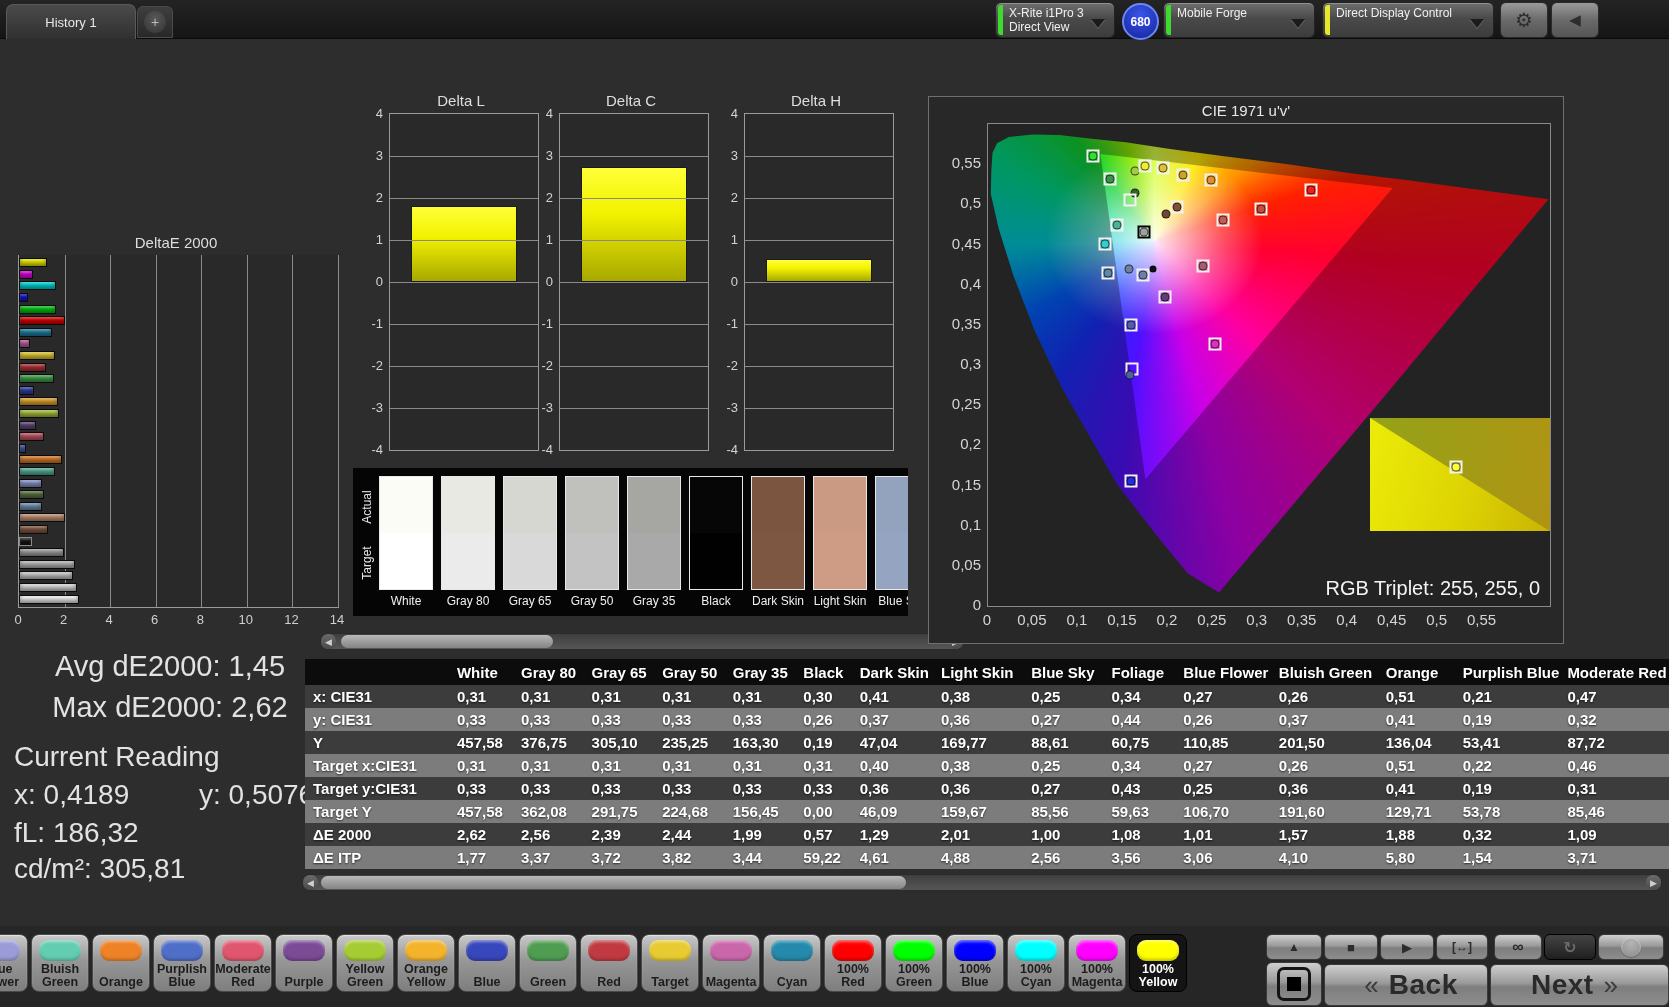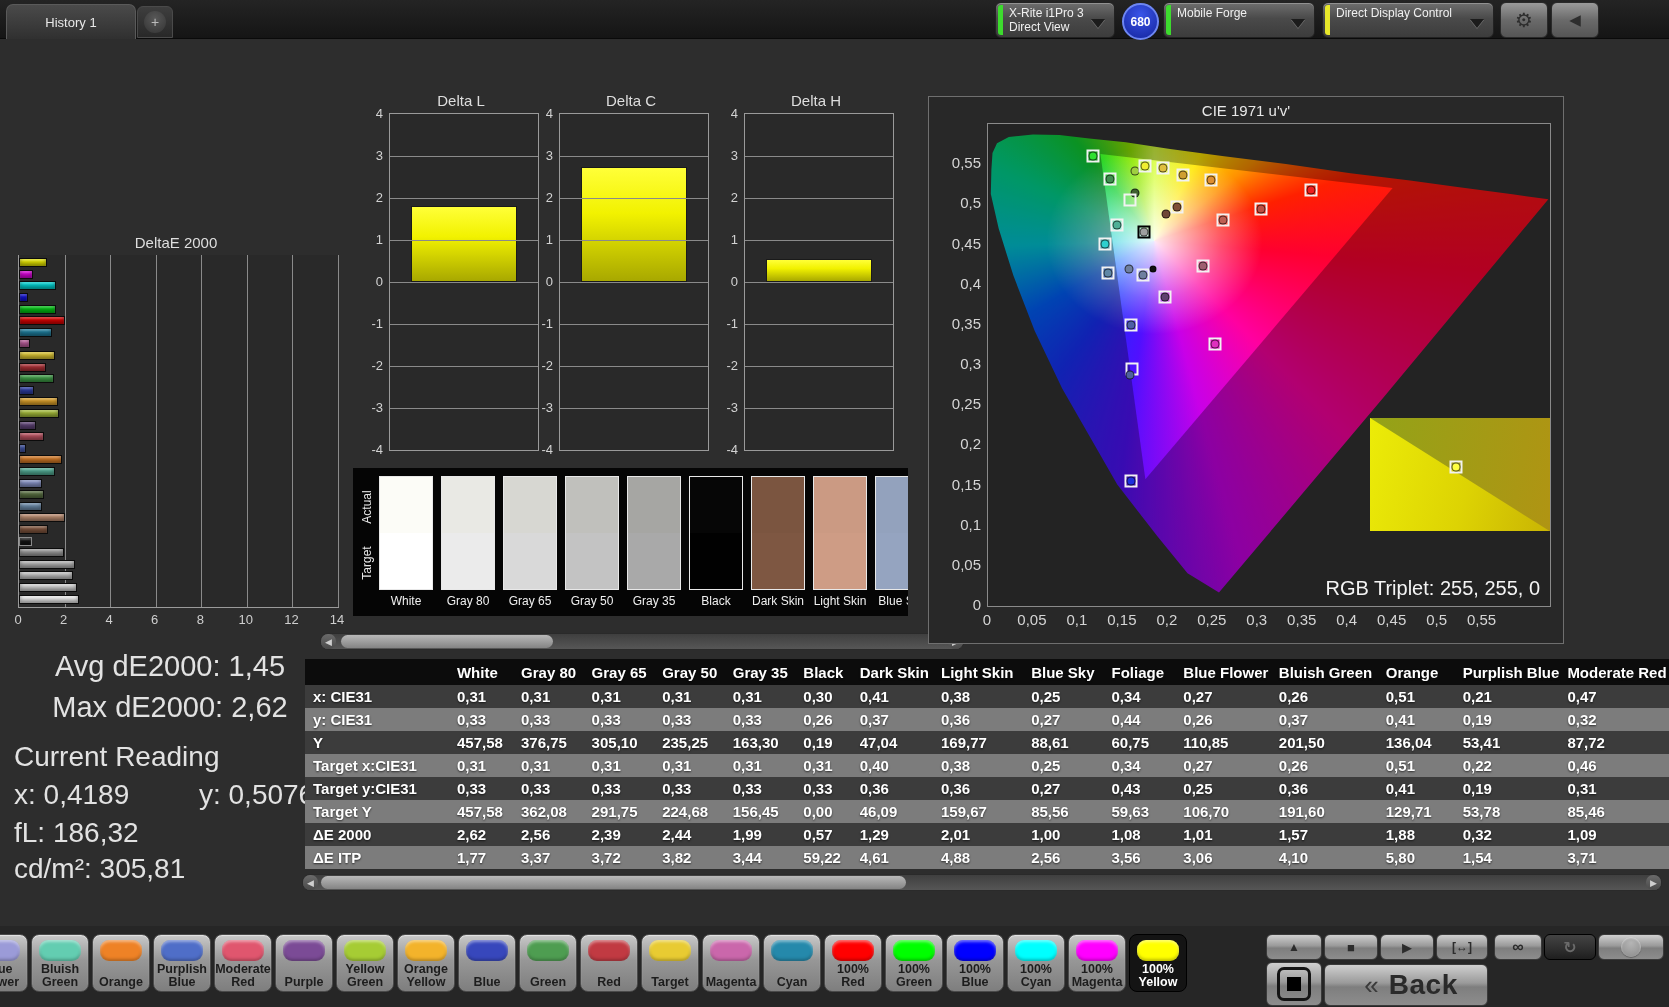--- a/index.html
+++ b/index.html
@@ -832,16 +832,20 @@
       <span style="font-size:16px;font-weight:bold">↻</span>
     </div>
     <div class="ctrlbtn" id="circbtn" style="left:1598px;top:8px;width:66px;height:26px">
       <div class="c"></div>
     </div>
 
     <div class="ctrlbtn" style="left:1324px;top:38px;width:164px;height:42px">
       <span class="navchev">«</span>
       <span class="navtext">Back</span>
     </div>
+    <div class="ctrlbtn" style="left:1490px;top:38px;width:179px;height:42px">
+      <span class="navtext">Next</span>
+      <span class="navchev">»</span>
+    </div>
 
   </div>
 
 </div>
 
 </body></html>

